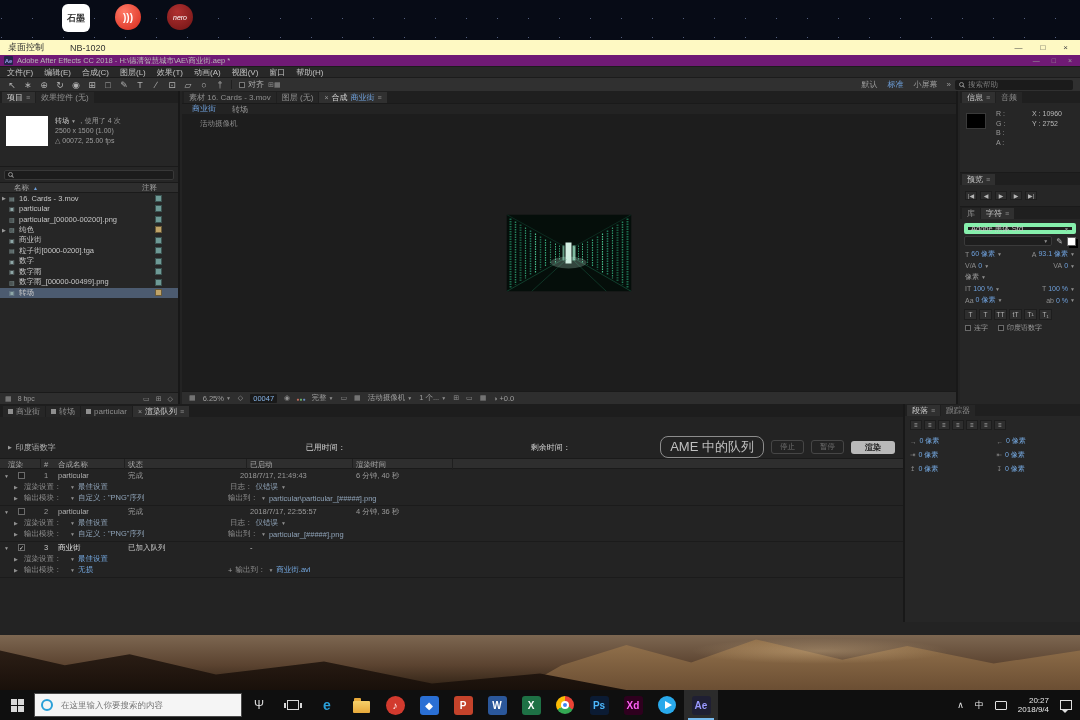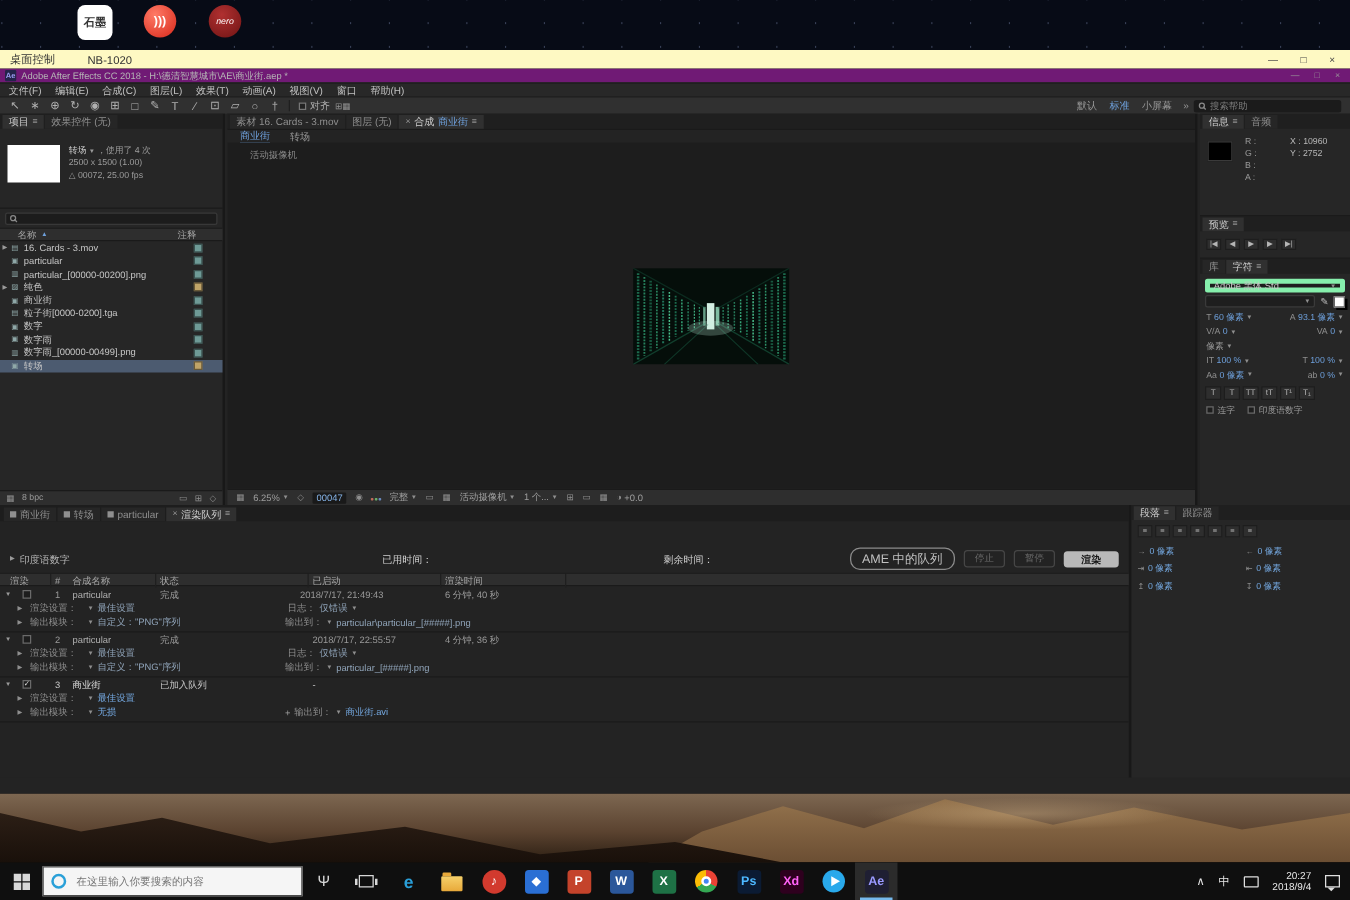--- a/index.html
+++ b/index.html
@@ -128,21 +128,21 @@
   .bottom{position:absolute;top:349px;left:0;width:1080px;height:218px;display:flex;}
   .rq-area{width:905px;position:relative;background:#232323;border-right:2px solid #181818;}
   .rq-tabs{height:13px;background:#1d1d1d;display:flex;align-items:flex-end;gap:1px;padding-left:3px;font-size:8px;color:#8f8f8f;}
   .rq-body{position:absolute;top:13px;bottom:13px;left:0;right:0;}
   .current-row{position:absolute;top:22px;left:0;right:0;height:16px;display:flex;align-items:center;
     font-size:8px;color:#b5b5b5;padding:0 8px;}
   .cr-arrow{font-size:5px;color:#9a9a9a;margin-right:4px;}
   .cr-elapsed{margin-left:250px;color:#cfcfcf;}
   .cr-remaining{margin-left:185px;color:#cfcfcf;}
   .cr-btns{margin-left:auto;display:flex;gap:7px;align-items:center;}
-  .pill{border:1px solid #8c8c8c;border-radius:8px;padding:1px 9px;font-size:10px;color:#c0c0c0;}
+  .pill{border:1px solid #8c8c8c;border-radius:8px;padding:1px 9px;font-size:13px;color:#c0c0c0;}
   .btn-dis{border:1px solid #464646;border-radius:3px;padding:1px 8px;color:#6e6e6e;font-size:7.5px;}
   .btn-render{background:#b9b9b9;color:#161616;border-radius:3px;padding:1px 14px;font-size:8px;font-weight:bold;}
   .rq-header{position:absolute;top:41px;left:0;right:0;height:11px;background:#2e2e2e;
     border-top:1px solid #1a1a1a;border-bottom:1px solid #1a1a1a;font-size:7.5px;color:#a8a8a8;}
   .rq-header span{position:absolute;top:1px;}
   .rq-header .vsep{position:absolute;top:0;width:1px;height:11px;background:#1f1f1f;}
   .rq-rows{position:absolute;top:53px;left:0;right:0;}
   .job{border-bottom:1px solid #1b1b1b;padding:1px 0;}
   .job-main{position:relative;height:11px;font-size:7.5px;color:#c8c8c8;}
   .job-main.dim{color:#9a9a9a;}

